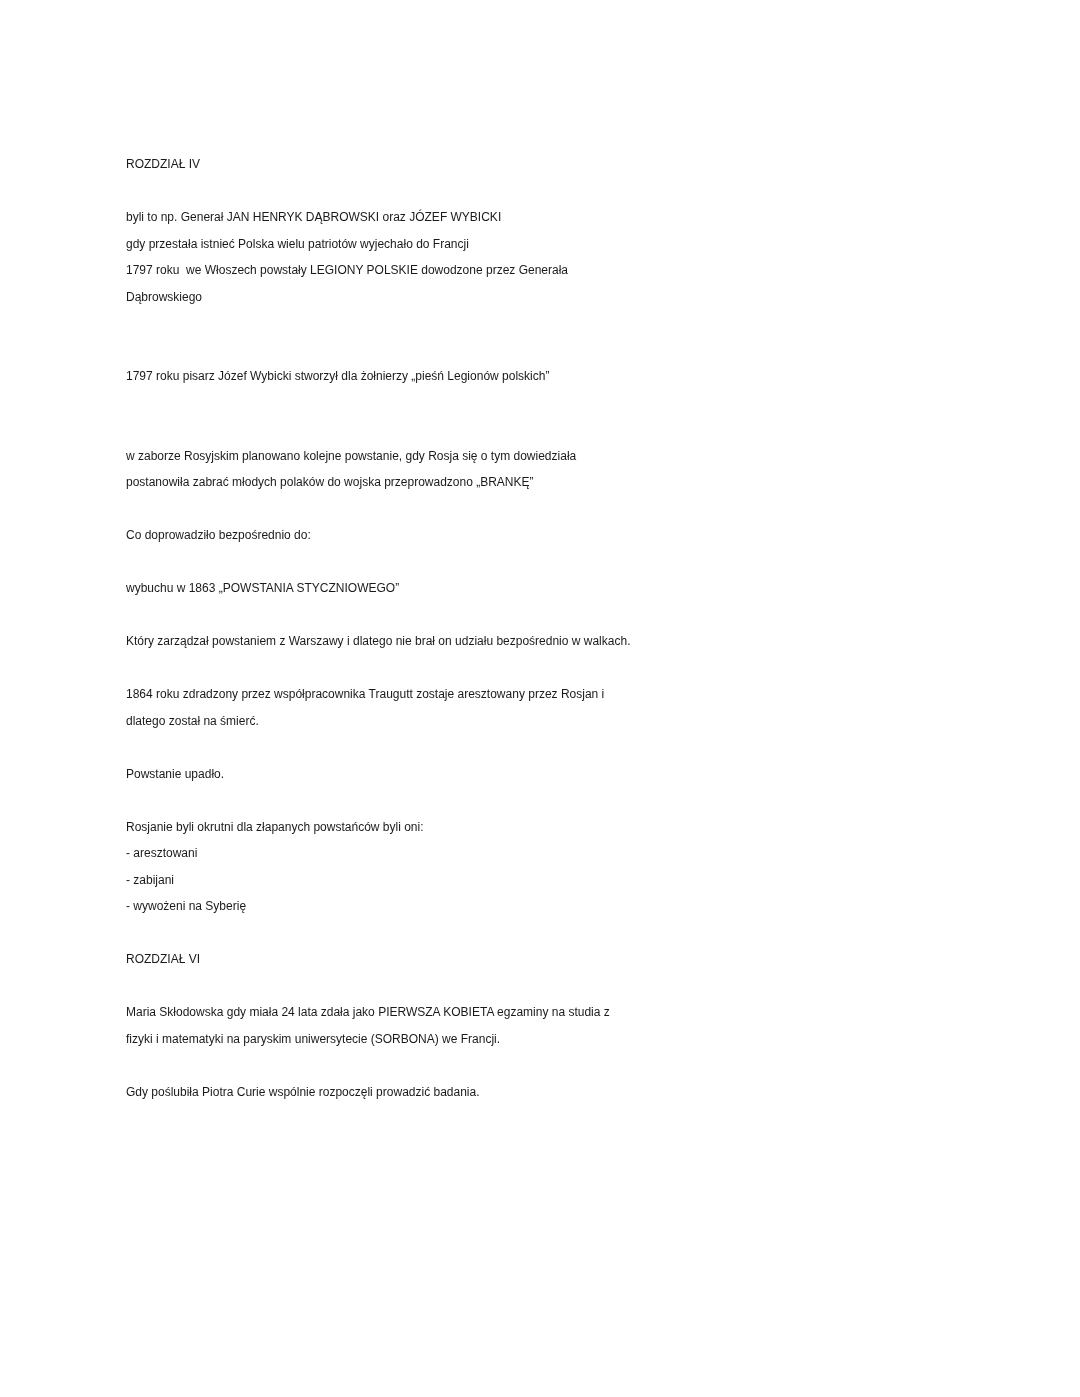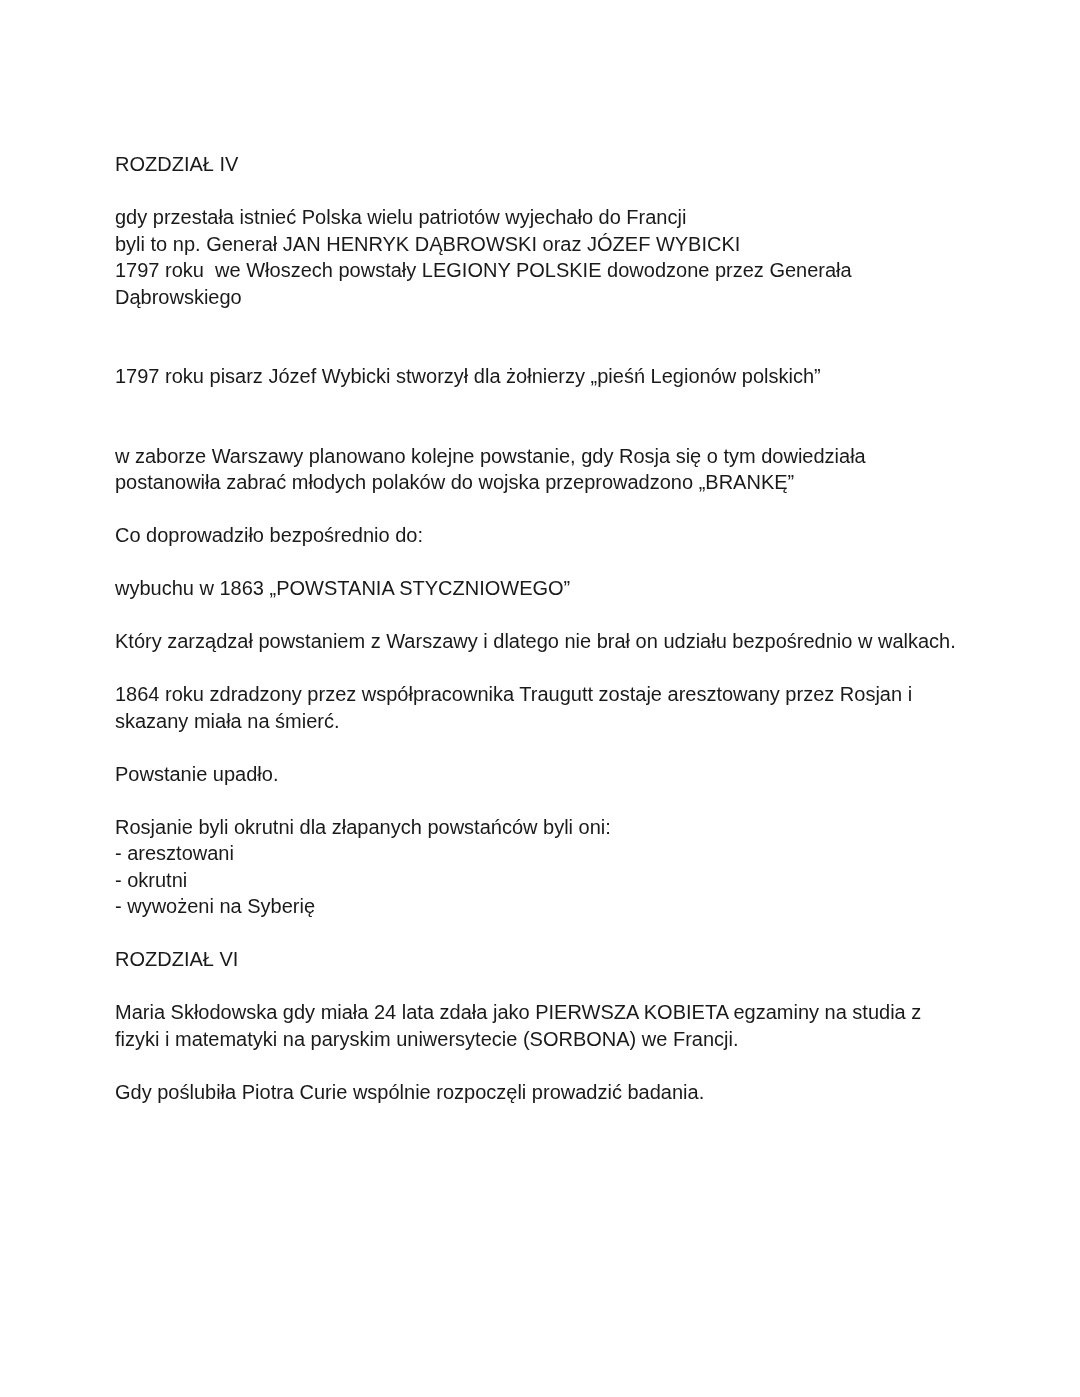--- a/index.html
+++ b/index.html
@@ -8,25 +8,25 @@
       background: #ffffff;
     }
     body {
       width: 1080px;
       height: 1397px;
       position: relative;
       overflow: hidden;
     }
     .page {
       position: absolute;
-      left: 115px;
+      left: 126px;
       top: 151px;
       width: 860px;
       font-family: "Liberation Sans", sans-serif;
-      font-size: 20px;
+      font-size: 12px;
       line-height: 26.5px;
       color: #1a1a1a;
     }
     .line {
       display: block;
       white-space: pre;
       min-height: 26.5px;
     }
     .blank {
       display: block;
@@ -35,66 +35,66 @@
   </style>
 </head>
 <body>
 
 <div class="page">
 
   <section>
     <div class="line">ROZDZIAŁ IV</div>
     <div class="blank"></div>
     <div>
+      <div class="line">byli to np. Generał JAN HENRYK DĄBROWSKI oraz JÓZEF WYBICKI</div>
       <div class="line">gdy przestała istnieć Polska wielu patriotów wyjechało do Francji</div>
-      <div class="line">byli to np. Generał JAN HENRYK DĄBROWSKI oraz JÓZEF WYBICKI</div>
       <div class="line">1797 roku  we Włoszech powstały LEGIONY POLSKIE dowodzone przez Generała</div>
       <div class="line">Dąbrowskiego</div>
     </div>
     <div class="blank"></div>
     <div class="blank"></div>
     <div>
       <div class="line">1797 roku pisarz Józef Wybicki stworzył dla żołnierzy „pieśń Legionów polskich”</div>
     </div>
   </section>
 
   <div class="blank"></div>
 
   <section>
     <div class="blank"></div>
     <div>
-      <div class="line">w zaborze Warszawy planowano kolejne powstanie, gdy Rosja się o tym dowiedziała</div>
+      <div class="line">w zaborze Rosyjskim planowano kolejne powstanie, gdy Rosja się o tym dowiedziała</div>
       <div class="line">postanowiła zabrać młodych polaków do wojska przeprowadzono „BRANKĘ”</div>
     </div>
     <div class="blank"></div>
     <div>
       <div class="line">Co doprowadziło bezpośrednio do:</div>
     </div>
     <div class="blank"></div>
     <div>
       <div class="line">wybuchu w 1863 „POWSTANIA STYCZNIOWEGO”</div>
     </div>
     <div class="blank"></div>
     <div>
       <div class="line">Który zarządzał powstaniem z Warszawy i dlatego nie brał on udziału bezpośrednio w walkach.</div>
     </div>
     <div class="blank"></div>
     <div>
       <div class="line">1864 roku zdradzony przez współpracownika Traugutt zostaje aresztowany przez Rosjan i</div>
-      <div class="line">skazany miała na śmierć.</div>
+      <div class="line">dlatego został na śmierć.</div>
     </div>
     <div class="blank"></div>
     <div>
       <div class="line">Powstanie upadło.</div>
     </div>
     <div class="blank"></div>
     <div>
       <div class="line">Rosjanie byli okrutni dla złapanych powstańców byli oni:</div>
       <div class="line">- aresztowani</div>
-      <div class="line">- okrutni</div>
+      <div class="line">- zabijani</div>
       <div class="line">- wywożeni na Syberię</div>
     </div>
   </section>
 
   <div class="blank"></div>
 
   <section>
     <div class="line">ROZDZIAŁ VI</div>
     <div class="blank"></div>
     <div>

